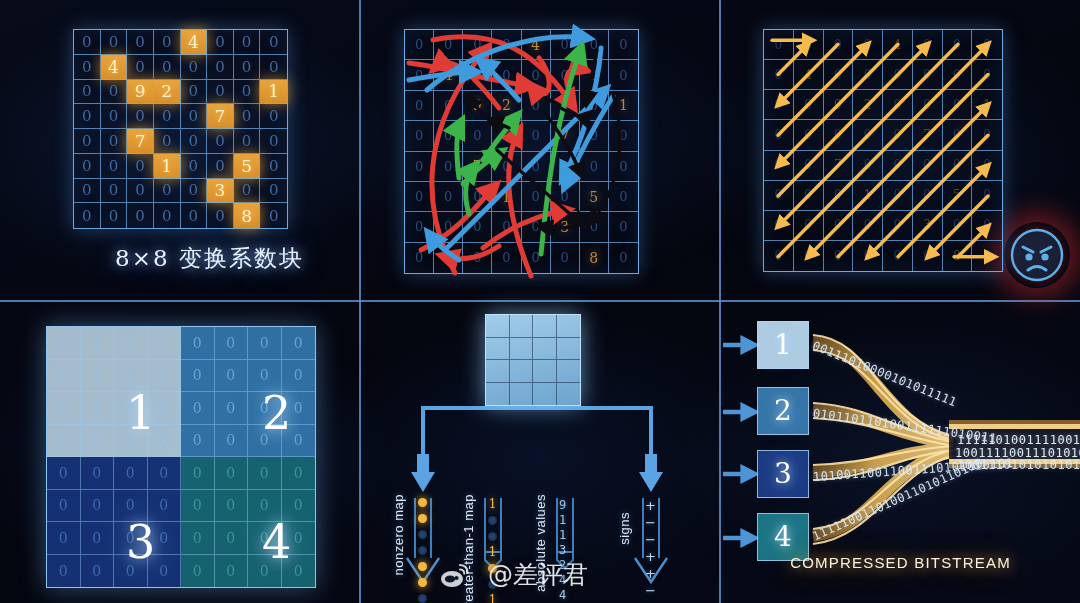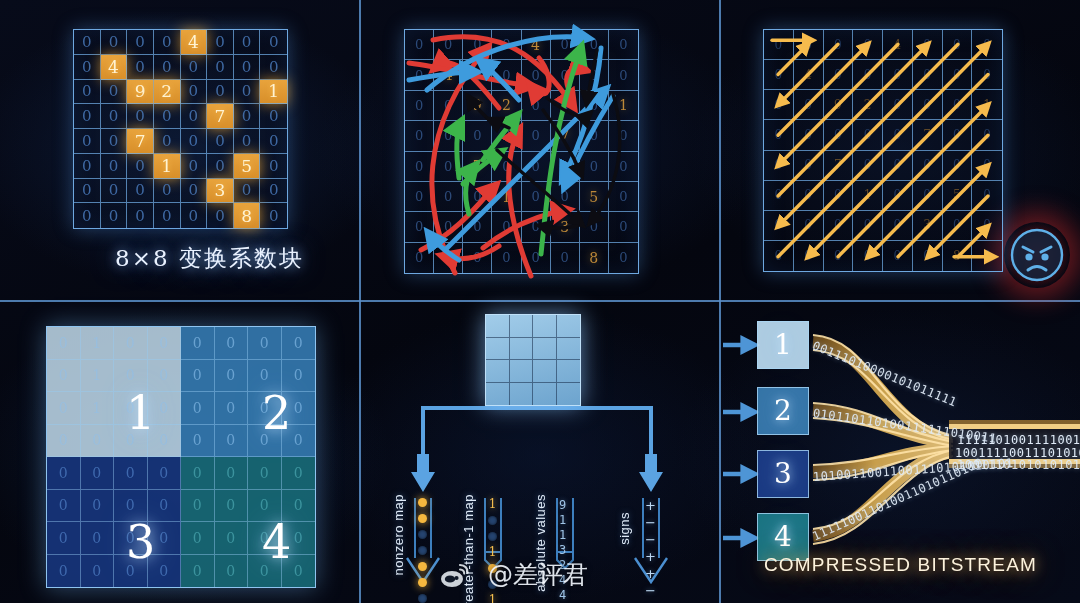--- a/index.html
+++ b/index.html
@@ -185,21 +185,21 @@
   }
   .bnum {
     position: absolute; width: 52px; text-align: center;
     font-family: "DejaVu Serif", serif; font-size: 28px; color: #fff;
     text-shadow: 0 0 10px rgba(200,230,255,.9), 0 0 22px rgba(120,190,255,.65);
     pointer-events: none;
   }
   #bs-svg { position: absolute; left: 0; top: 0; width: 359px; height: 301px; }
   .bs-caption {
     position: absolute; left: 0; top: 252px; width: 359px; text-align: center;
-    font-size: 19px; letter-spacing: 1.2px; color: #fdf3dd;
+    font-size: 15px; letter-spacing: 1.2px; color: #fdf3dd;
     text-shadow: 0 0 14px rgba(255,190,90,.85), 0 0 30px rgba(235,150,40,.6);
   }
 
   
   #watermark {
     position: absolute; left: 440px; top: 558px;
     display: flex; align-items: center; gap: 18px;
     opacity: .92;
   }
   #watermark .wm-text {

